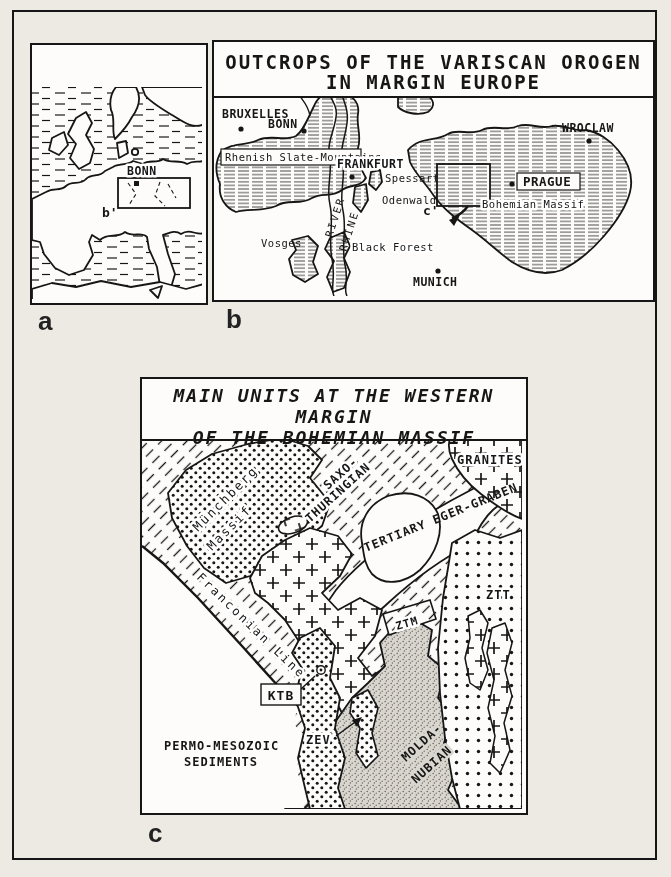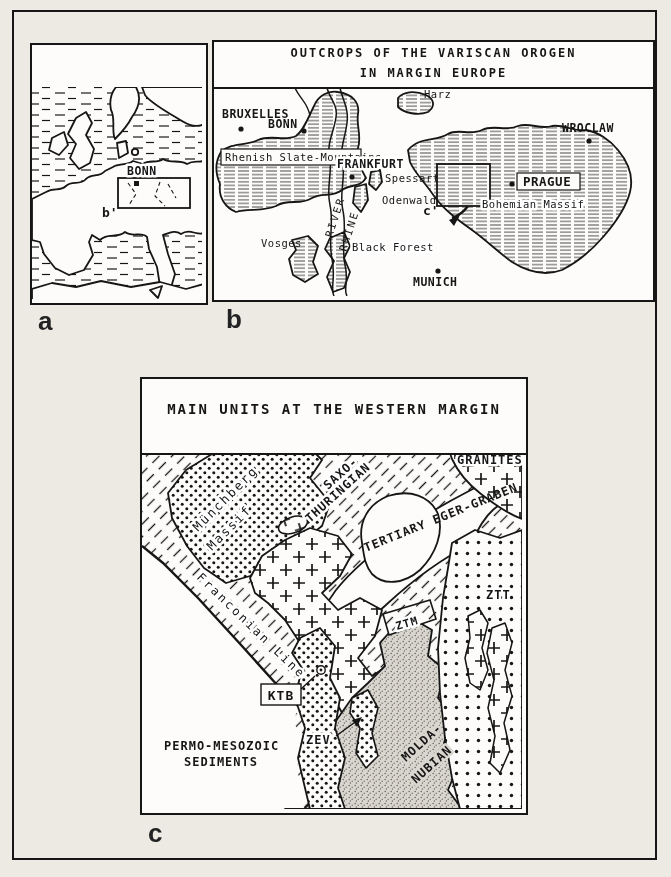--- a/index.html
+++ b/index.html
@@ -6,22 +6,22 @@
   .page{position:relative;width:671px;height:877px;background:#edeae4;overflow:hidden;
         font-family:"DejaVu Sans Mono",monospace;color:#161616;}
   .frame{position:absolute;left:12px;top:10px;width:641px;height:846px;border:2.5px solid #161616;background:#edeae4;}
   .panel{position:absolute;border:2px solid #161616;background:#fdfcfa;}
   .panel-a{left:16px;top:31px;width:174px;height:258px;}
   .panel-b{left:198px;top:28px;width:439px;height:258px;}
   .panel-c{left:126px;top:365px;width:384px;height:434px;}
   .ptitle{position:absolute;left:0;top:0;width:100%;border-bottom:2px solid #161616;
           text-align:center;font-weight:bold;background:#fdfcfa;z-index:5;}
   .ptitle-a{height:40px;line-height:40px;font-size:15px;letter-spacing:9px;text-indent:9px;}
-  .ptitle-b{height:44px;font-size:12px;letter-spacing:2px;padding-top:1px;line-height:20px;}
-  .ptitle-c{height:54px;font-size:14px;letter-spacing:2px;padding-top:20px;line-height:21px;}
+  .ptitle-b{height:44px;font-size:19px;letter-spacing:2px;padding-top:10px;line-height:20px;}
+  .ptitle-c{height:54px;font-size:18px;letter-spacing:2px;padding-top:6px;line-height:21px;font-style:italic;}
   .pmap{position:absolute;left:0;display:block;}
   .pletter{position:absolute;font-family:"Liberation Sans",sans-serif;font-weight:bold;
            font-size:26px;color:#222;}
   svg text{font-family:"DejaVu Sans Mono",monospace;fill:#161616;}
   .city{font-weight:bold;font-size:11.5px;letter-spacing:0.5px;}
   .feat{font-size:10.5px;letter-spacing:0.5px;}
   .unit{font-weight:bold;font-size:12px;letter-spacing:1px;}
   .unit-sm{font-weight:bold;font-size:11px;letter-spacing:1px;}
   .halo{stroke:#ffffff;stroke-width:5px;paint-order:stroke;stroke-linejoin:round;}
   .halo-g{stroke:#d9d6cf;stroke-width:5px;paint-order:stroke;stroke-linejoin:round;}
@@ -145,20 +145,21 @@
         <text class="city" x="523" y="186" style="font-size:12.5px">PRAGUE</text>
         <text class="feat halo" x="482" y="208">Bohemian Massif</text>
         <text x="423" y="215" style="font-weight:bold;font-size:13px">c'</text>
       </svg>
     </div>
     <div class="pletter" style="left:212px;top:292px">b</div>
 
     <div class="panel panel-c">
       <div class="ptitle ptitle-c">
         <div>MAIN UNITS AT THE WESTERN MARGIN</div>
+        <div>OF THE BOHEMIAN MASSIF</div>
       </div>
       <svg class="pmap" style="top:56px" width="380" height="374" viewBox="142 437 380 374">
 
         <rect x="142" y="437" width="380" height="374" fill="url(#p-diag)"></rect>
 
         <path fill="#fdfcfa" d="M142,548 L163,565 L198,600 L242,648 L278,688 L298,708 L294,724 L303,748 L296,772 L307,796 L300,811 L142,811 Z"></path>
         <path fill="none" stroke="#161616" stroke-width="2.4" d="M142,548 L163,565 L198,600 L242,648 L278,688 L298,708"></path>
 
         <path fill="#fdfcfa" stroke="#161616" stroke-width="1.8" stroke-linejoin="round" d="M322,640 C318,622 325,606 336,592 C352,572 372,556 394,539 C416,522 442,507 469,493 C496,479 510,471 522,465 L522,497 C498,505 486,512 471,546 C441,561 412,583 387,606 C366,625 348,640 340,652 Z"></path>
         <path fill="#fdfcfa" stroke="#161616" stroke-width="1.8" stroke-linejoin="round" d="M362,545 C358,524 368,506 388,498 C410,491 430,498 438,516 C444,534 436,556 420,572 C404,586 384,588 372,576 C364,566 364,556 362,545 Z"></path>

